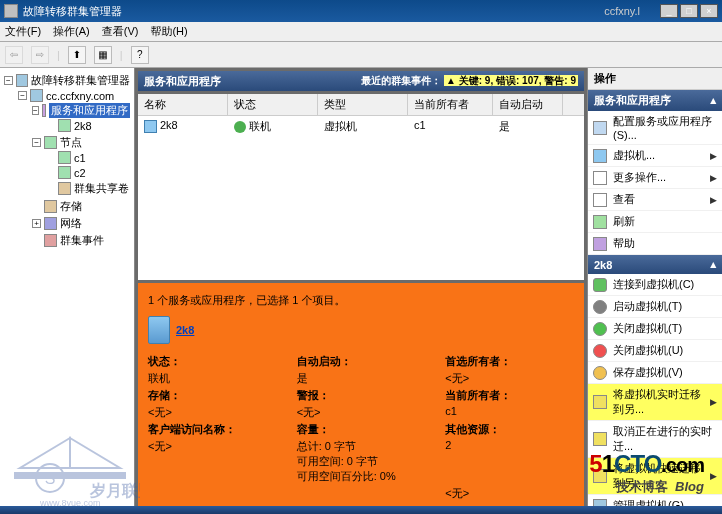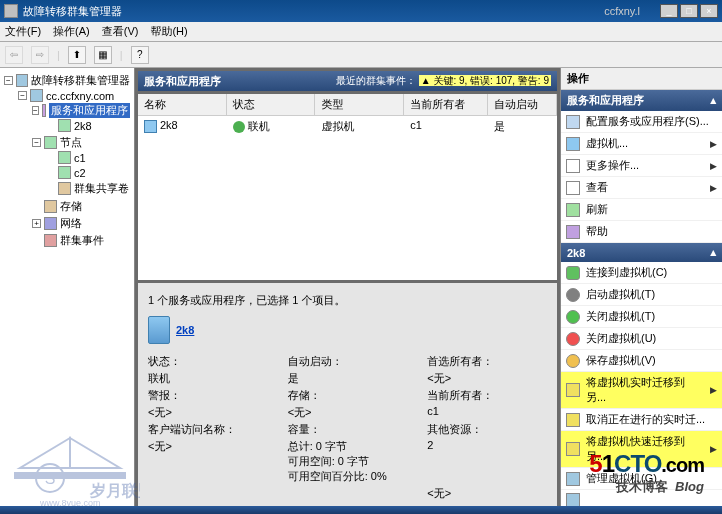--- a/index.html
+++ b/index.html
@@ -24,38 +24,38 @@
 .node-icon { width: 13px; height: 13px; display: inline-block; background: #d4d4a0; border: 1px solid #888; }
 .node-icon.srv { background: #a0c8e0; }
 .node-icon.svc { background: #c8a0e0; }
 .node-icon.host { background: #a0e0b0; }
 .node-icon.store { background: #e0c8a0; }
 .node-icon.net { background: #a0a0e0; }
 .node-icon.evt { background: #e0a0a0; }
 .selected { background: #316ac5; color: #fff; padding: 0 2px; }
 .center-pane { flex: 1; background: #6b6b6b; padding: 3px; display: flex; flex-direction: column; gap: 3px; overflow: hidden; }
 .panel-header { background: linear-gradient(#4a6a9a, #2a4a7a); color: #fff; height: 20px; display: flex; align-items: center; justify-content: space-between; padding: 0 6px; font-weight: bold; }
-.event-info { font-size: 10px; font-weight: normal; }
+.event-info { font-size: 10px; font-weight: bold; }
 .event-info .warn { background: #ffff80; color: #000; padding: 0 2px; }
 .grid { background: #fff; flex: 1; }
 .grid-head { display: flex; background: #f0f0f0; border-bottom: 1px solid #ccc; }
 .grid-head div { padding: 3px 6px; border-right: 1px solid #ccc; font-size: 11px; }
 .col-name { width: 90px; } .col-status { width: 90px; } .col-type { width: 90px; } .col-owner { width: 85px; } .col-auto { width: 70px; }
 .grid-row { display: flex; }
 .grid-row div { padding: 3px 6px; font-size: 11px; }
 .row-icon { width: 13px; height: 13px; display: inline-block; vertical-align: middle; margin-right: 3px; }
 .status-dot { width: 12px; height: 12px; border-radius: 50%; background: #4caf50; display: inline-block; vertical-align: middle; margin-right: 3px; }
-.detail-panel { background: #e5e5e5; padding: 10px; }
+.detail-panel { background: #f97316; padding: 10px; }
 .detail-title { font-size: 11px; margin-bottom: 8px; }
 .detail-vm { display: flex; align-items: center; gap: 6px; margin-bottom: 10px; }
 .vm-icon { width: 22px; height: 28px; background: linear-gradient(#8ec8f0, #5a9ad0); border: 1px solid #4080b0; border-radius: 2px; }
 .vm-link { color: #0040c0; text-decoration: underline; font-weight: bold; }
 .detail-grid { display: grid; grid-template-columns: 1fr 1fr 1fr; gap: 2px 20px; font-size: 11px; }
-.dg-label { font-weight: normal; text-align: center; }
-.actions-pane { width: 162px; background: #fff; border-left: 1px solid #888; display: flex; flex-direction: column; }
+.dg-label { font-weight: bold; text-align: center; }
+.actions-pane { width: 135px; background: #fff; border-left: 1px solid #888; display: flex; flex-direction: column; }
 .actions-header { background: #efefef; padding: 3px 6px; border-bottom: 1px solid #ccc; font-weight: bold; }
 .action-section-head { background: linear-gradient(#4a6a9a, #2a4a7a); color: #fff; padding: 3px 6px; font-weight: bold; display: flex; justify-content: space-between; align-items: center; }
 .action-item { display: flex; align-items: center; padding: 3px 5px; gap: 6px; border-bottom: 1px solid #f0f0f0; cursor: pointer; }
 .action-item.highlight { background: #ffff60; }
 .ai-icon { width: 14px; height: 14px; display: inline-block; border: 1px solid #888; flex-shrink: 0; }
 .ai-icon.cfg { background: #c0d8f0; }
 .ai-icon.vm { background: #8ec8f0; }
 .ai-icon.ref { background: #a0e0a0; }
 .ai-icon.help { background: #c0a0e0; }
 .ai-icon.conn { background: #60c060; border-radius: 3px; }
@@ -220,22 +220,22 @@
         <div class="vm-icon"></div>
         <a class="vm-link">2k8</a>
       </div>
       <div class="detail-grid">
         <div><span class="dg-label">状态：</span></div>
         <div><span class="dg-label">自动启动：</span></div>
         <div><span class="dg-label">首选所有者：</span></div>
         <div>联机</div>
         <div>是</div>
         <div>&lt;无&gt;</div>
+        <div><span class="dg-label">存储：</span></div>
         <div><span class="dg-label">警报：</span></div>
-        <div><span class="dg-label">存储：</span></div>
         <div><span class="dg-label">当前所有者：</span></div>
         <div>&lt;无&gt;</div>
         <div>&lt;无&gt;</div>
         <div>c1</div>
         <div><span class="dg-label">客户端访问名称：</span></div>
         <div><span class="dg-label">容量：</span></div>
         <div><span class="dg-label">其他资源：</span></div>
         <div>&lt;无&gt;</div>
         <div><span>总计: 0 字节</span><br><span>可用空间: 0 字节</span><br><span>可用空间百分比: 0%</span></div>
         <div>2</div>

